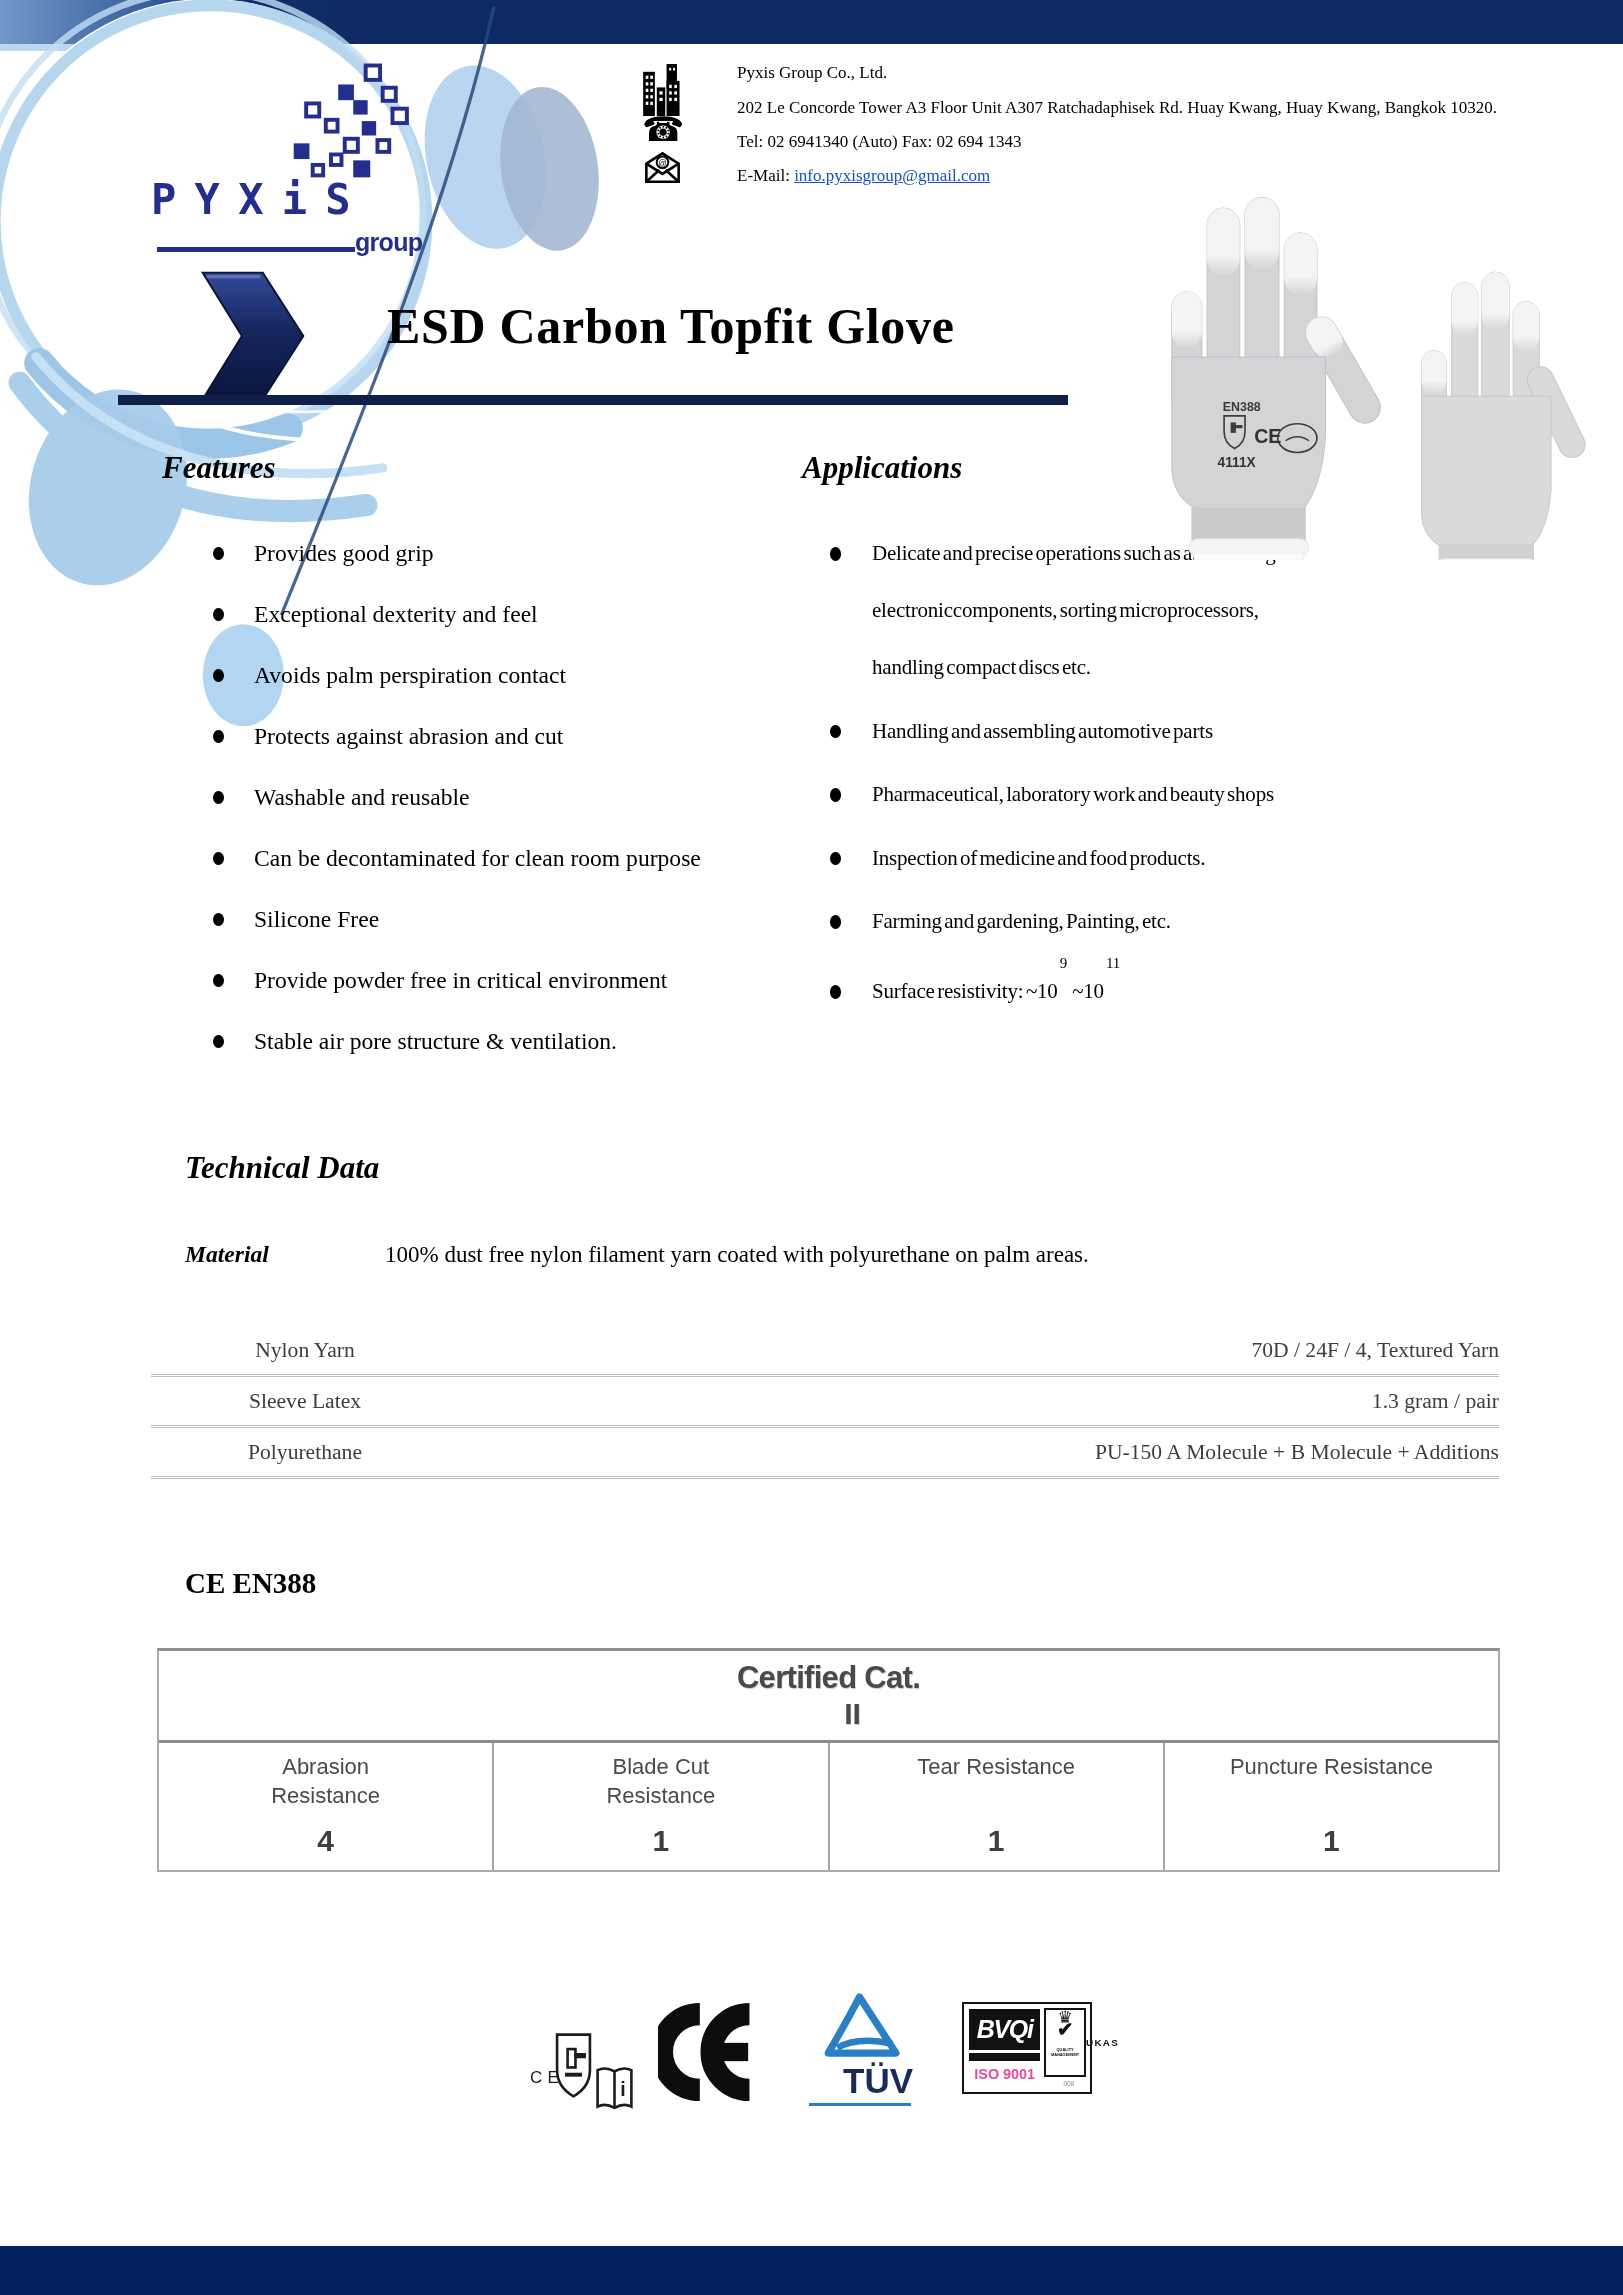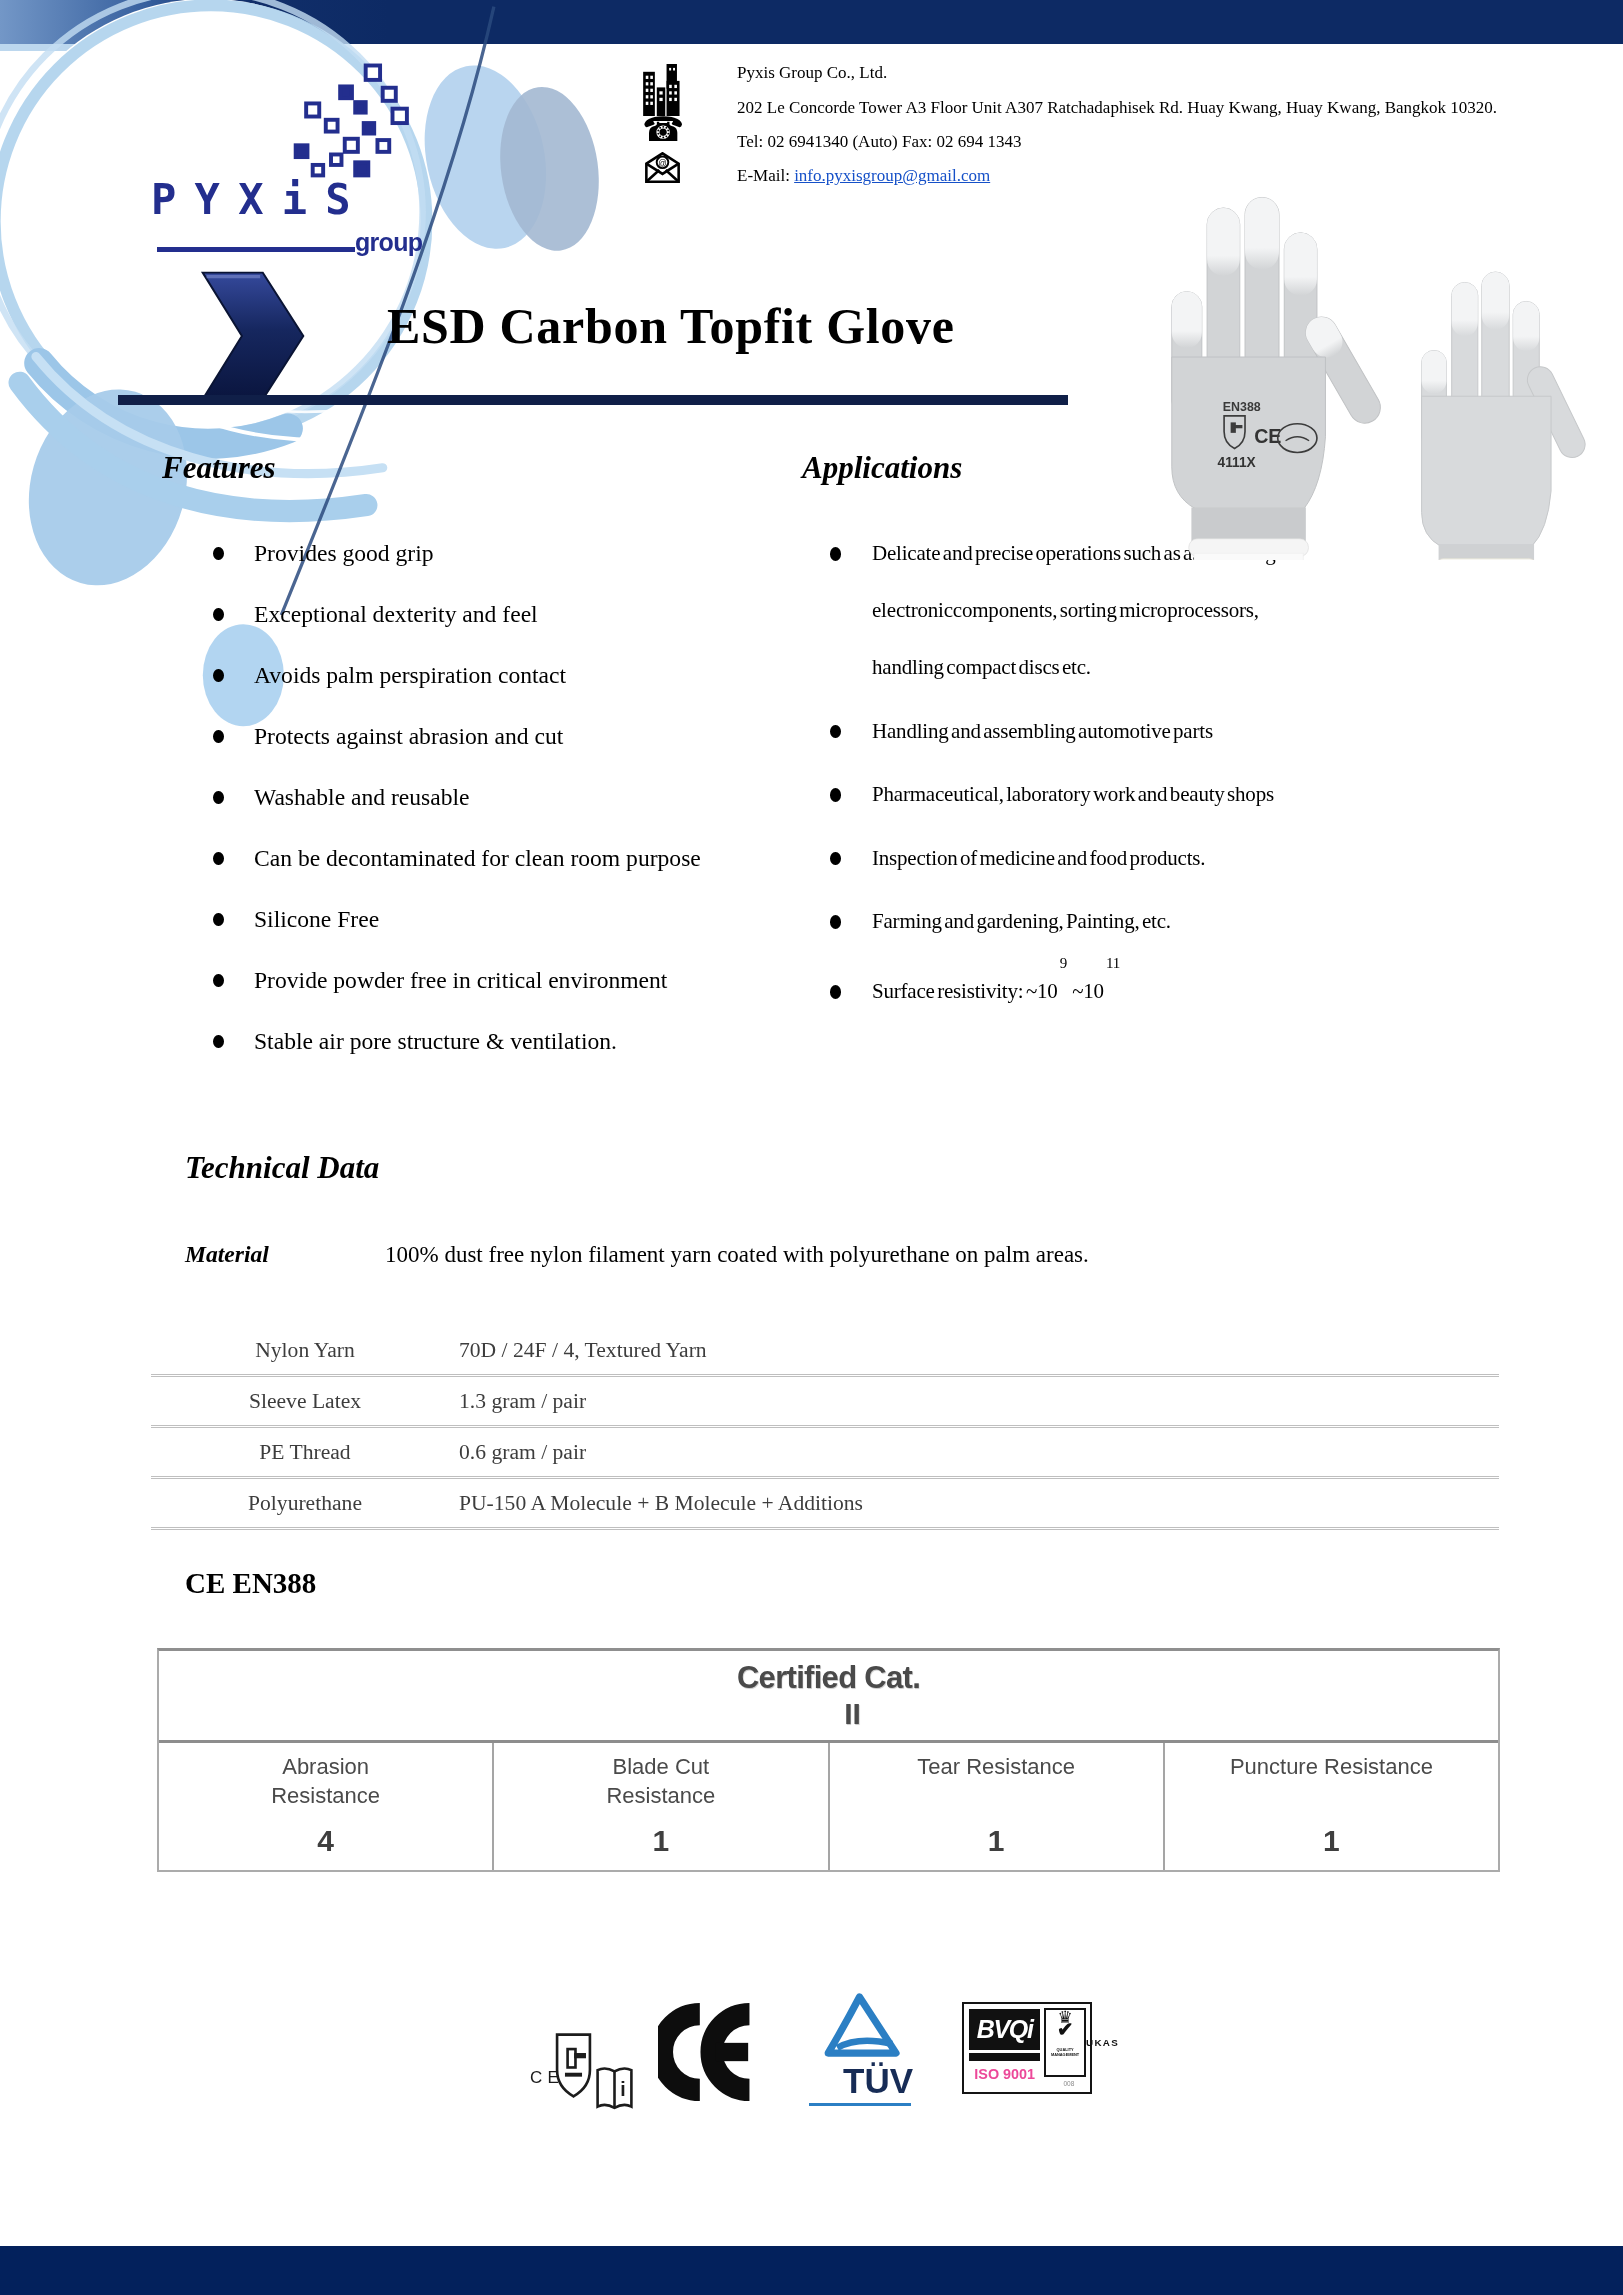--- a/index.html
+++ b/index.html
@@ -44,21 +44,21 @@
   .aline{display:block;height:57px;line-height:57px;font-size:21px;word-spacing:-2.6px;
          letter-spacing:-0.2px;white-space:nowrap;}
   .rsup{font-size:15px;position:relative;top:-22px;margin:0 5.2px 0 2px;line-height:0;}
   
   .mat-label{position:absolute;left:185px;top:1241px;font-size:23.6px;font-style:italic;font-weight:600;}
   .mat-value{position:absolute;left:385px;top:1242px;font-size:23px;}
   .tech-table{position:absolute;left:151px;top:1326px;width:1348px;}
   .trow{display:flex;align-items:center;height:48px;border-bottom:3.3px double #bfbfbf;color:#3d3d3d;}
   .tcell{font-size:21.6px;}
   .tlabel{width:308px;text-align:center;}
-  .tvalue{flex:1;text-align:left;}
+  .tvalue{flex:1;text-align:right;}
   
   .cert{position:absolute;left:157px;top:1648px;width:1343px;border:2px solid #ababab;
         border-top:3.9px solid #8f8f8f;background:#fff;font-family:"Liberation Sans",sans-serif;
         color:#4a4a4a;box-sizing:border-box;}
   .cert-head{height:92px;text-align:center;border-bottom:3.3px solid #8d8d8d;padding-top:9.2px;box-sizing:border-box;}
   .cert-title{font-size:31px;font-weight:bold;letter-spacing:-0.7px;text-shadow:0.7px 0.7px 0.7px #c9c9c9;}
   .cert-cat{font-size:30px;font-weight:bold;margin-top:1.3px;text-shadow:0.7px 0.7px 0.7px #c9c9c9;margin-left:48px;}
   .cert-cols{display:flex;}
   .ccol{flex:1;border-right:2px solid #a5a5a5;text-align:center;padding:9.2px 0 11.8px 0;}
   .ccol:last-child{border-right:none;}
@@ -338,24 +338,20 @@
   <div class="mat-label">Material</div>
   <div class="mat-value">100% dust free nylon filament yarn coated with polyurethane on palm areas.</div>
   <div class="tech-table">
       <div class="trow">
         <div class="tcell tlabel">Nylon Yarn</div>
         <div class="tcell tvalue">70D / 24F / 4, Textured Yarn</div>
       </div>
       <div class="trow">
         <div class="tcell tlabel">Sleeve Latex</div>
         <div class="tcell tvalue">1.3 gram / pair</div>
-      </div>
-      <div class="trow">
-        <div class="tcell tlabel">PE Thread</div>
-        <div class="tcell tvalue">0.6 gram / pair</div>
       </div>
       <div class="trow">
         <div class="tcell tlabel">Polyurethane</div>
         <div class="tcell tvalue">PU-150 A Molecule + B Molecule + Additions</div>
       </div>
     </div>
 
   <div class="sec-h" style="left:185px;top:1567px;font-style:normal;font-size:29px">CE EN388</div>
   <div class="cert">
     <div class="cert-head">

